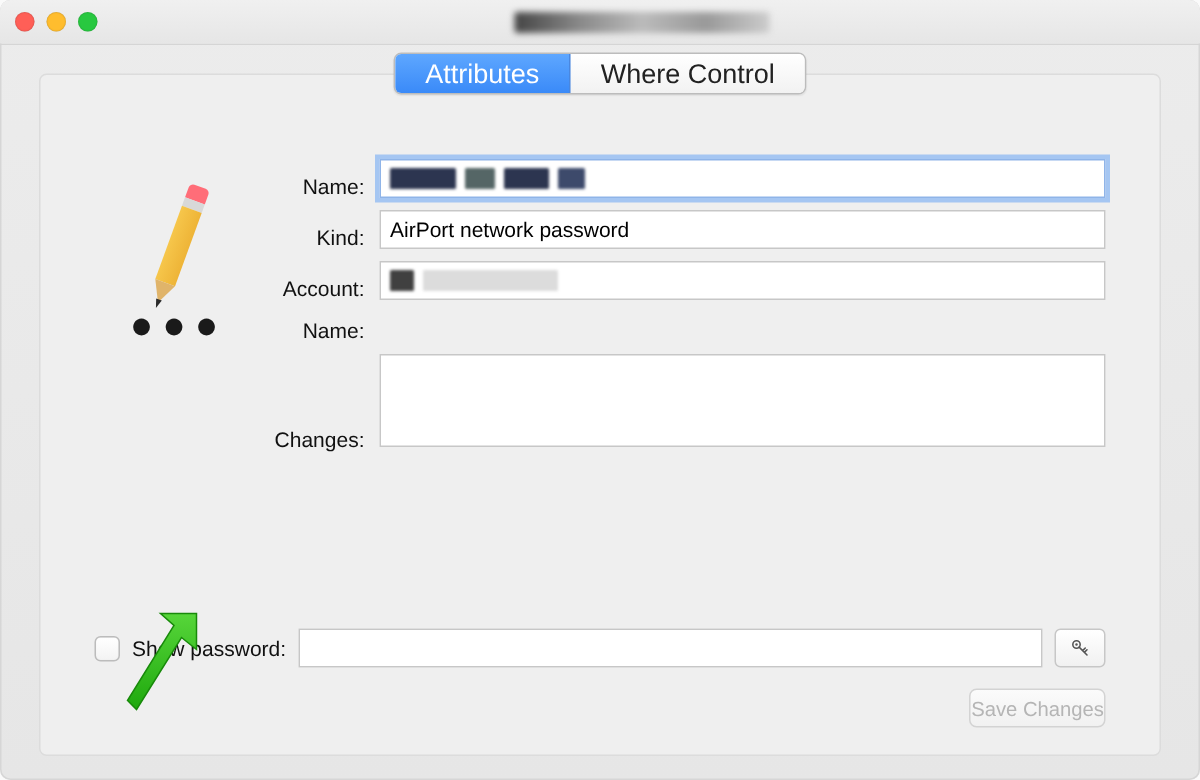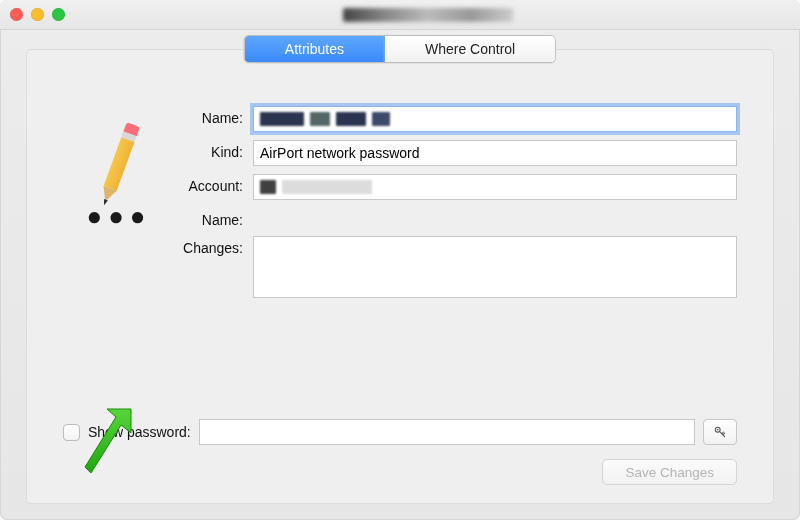--- a/index.html
+++ b/index.html
@@ -44,38 +44,38 @@
   
   .segmented {
     position: absolute; top: -15px; left: 50%; transform: translateX(-50%);
     display: flex; height: 28px;
     border-radius: 5px; overflow: hidden;
     border: 1px solid #bcbcbc;
     box-shadow: 0 1px 1px rgba(0,0,0,.06);
     background: #fff;
   }
   .seg {
-    padding: 0 40px; display:flex; align-items:center;
-    font-size: 14px; cursor: default;
+    padding: 0 20px; display:flex; align-items:center;
+    font-size: 18px; cursor: default;
     border-right: 1px solid #bcbcbc;
     background: linear-gradient(#ffffff,#f2f2f2);
   }
   .seg:last-child { border-right: none; }
   .seg.selected {
     background: linear-gradient(#5ea7ff,#3a8af8);
     color: #fff;
     border-right-color: #2a72d8;
   }
 
   
   .form-area {
     padding: 14px 36px 0 36px;
   }
   .row {
-    display: flex; align-items: flex-start;
+    display: flex; align-items: flex-end;
     margin-bottom: 10px;
   }
   .row.small-gap { margin-bottom: 8px; }
   .lbl {
     width: 190px; text-align: right;
     padding-right: 10px; padding-top: 4px;
     font-size: 14px; color: #111;
   }
   .fld { flex: 1; }
   .txt {
@@ -125,21 +125,21 @@
   }
   .chk-label { font-size:14px; color:#111; }
   .pass-field { flex:1; height:26px; border:1px solid #c7c7c7; background:#fff; }
   .key-btn {
     width:34px; height:26px; border:1px solid #c7c7c7;
     background: linear-gradient(#ffffff,#f1f1f1);
     border-radius:4px; display:flex;align-items:center;justify-content:center;
   }
   .save-wrap { position:absolute; right:36px; bottom:18px; }
   .save-btn {
-    height:26px; padding:0 22px; border:1px solid #d3d3d3;
+    height:26px; padding:0 0; border:1px solid #d3d3d3;
     background: linear-gradient(#fbfbfb,#f1f1f1);
     border-radius:5px; color:#b5b5b5; font-size:13.5px;
     display:flex; align-items:center;
   }
 
   
   .arrow {
     position:absolute; left:52px; bottom:26px; pointer-events:none;
   }
 </style>

